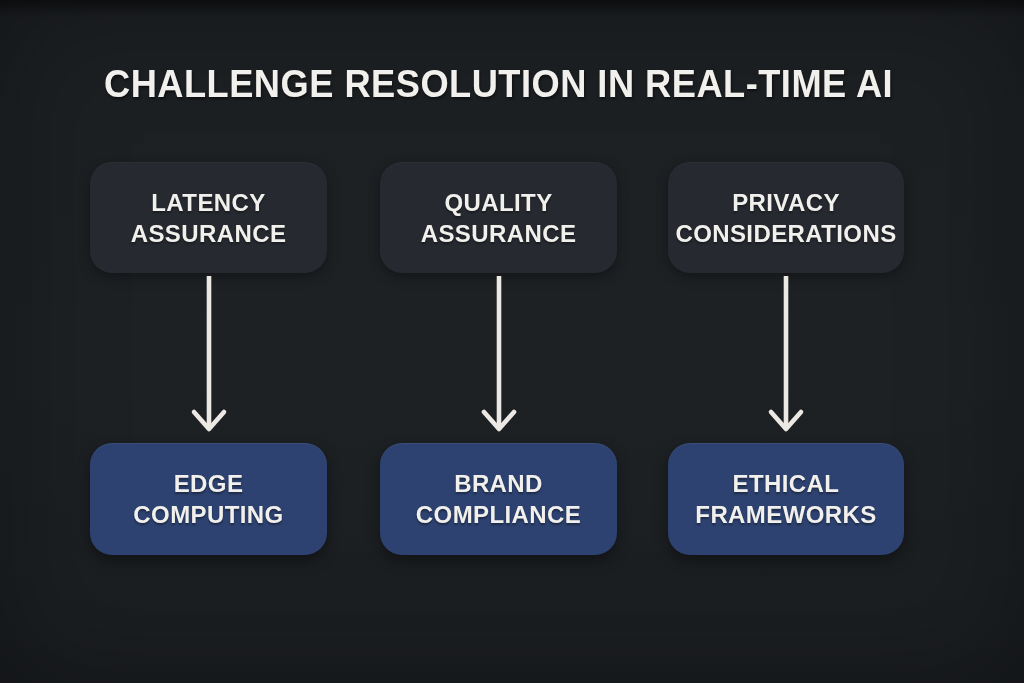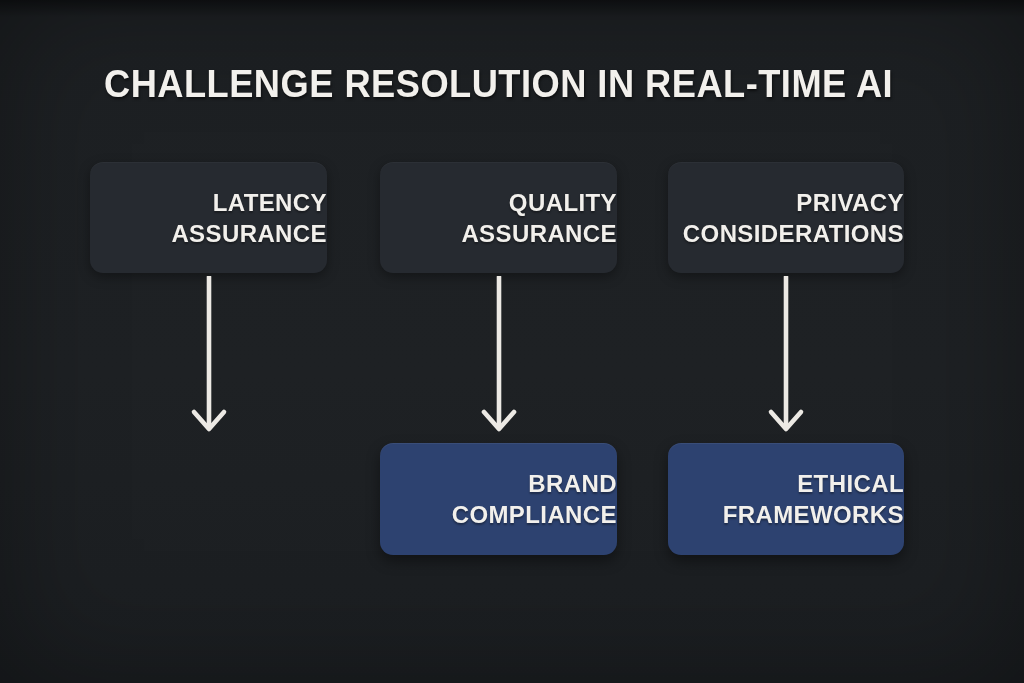--- a/index.html
+++ b/index.html
@@ -38,22 +38,22 @@
     text-shadow: 1px 2px 3px rgba(0,0,0,0.55);
   }
   .diagram { position: absolute; inset: 0; }
   .column { position: absolute; top: 162px; width: 237px; display: flex; flex-direction: column; align-items: center; }
   .column.col-0 { left: 90px; }
   .column.col-1 { left: 380px; }
   .column.col-2 { left: 668px; width: 236px; }
   .box {
     width: 100%;
     display: flex; flex-direction: column;
-    align-items: flex-end; justify-content: center;
-    border-radius: 13px;
+    align-items: center; justify-content: center;
+    border-radius: 22px;
     text-align: center;
     color: var(--text);
     font-weight: 700;
     font-size: 24px;
     letter-spacing: 0.4px;
     line-height: 31px;
     text-shadow: 0 2px 2px rgba(0,0,0,0.35);
   }
   .challenge-box {
     height: 111px;
@@ -86,20 +86,24 @@
 
   <div class="column col-0">
     <div class="box challenge-box">
       <span>LATENCY</span>
       <span>ASSURANCE</span>
     </div>
     <svg class="arrow" width="40" height="158" viewBox="0 0 40 158">
       <line x1="20" y1="1" x2="20" y2="148"></line>
       <polyline points="5,136 20,153 35,136"></polyline>
     </svg>
+    <div class="box solution-box">
+      <span>EDGE</span>
+      <span>COMPUTING</span>
+    </div>
   </div>
 
   <div class="column col-1">
     <div class="box challenge-box">
       <span>QUALITY</span>
       <span>ASSURANCE</span>
     </div>
     <svg class="arrow" width="40" height="158" viewBox="0 0 40 158">
       <line x1="20" y1="1" x2="20" y2="148"></line>
       <polyline points="5,136 20,153 35,136"></polyline>

